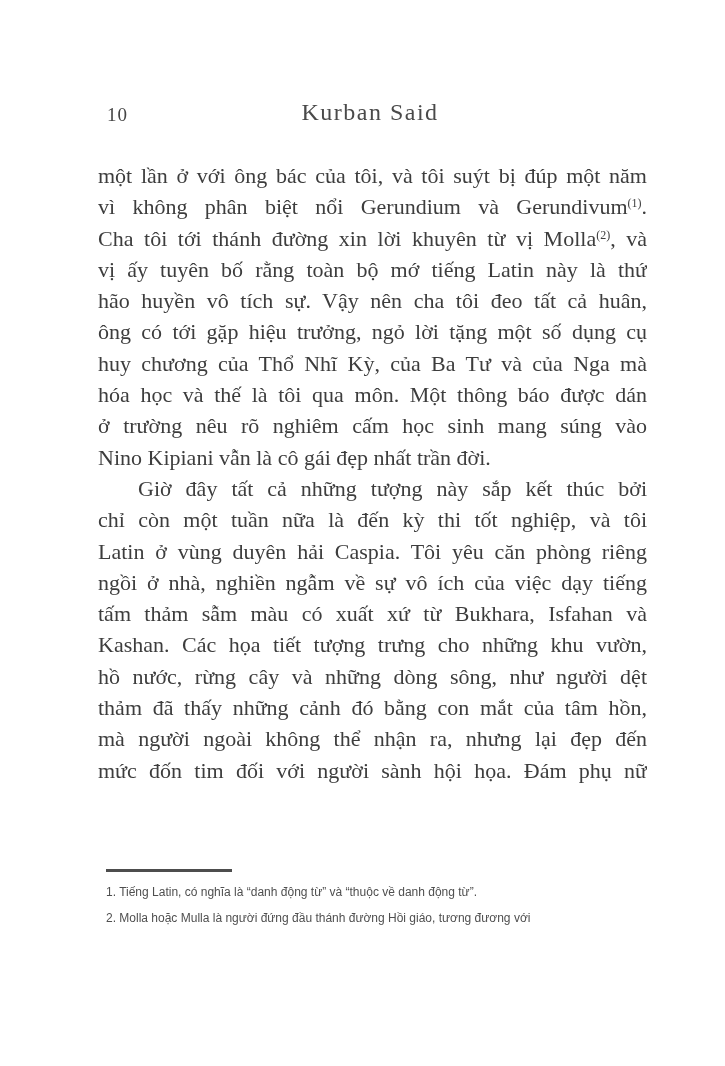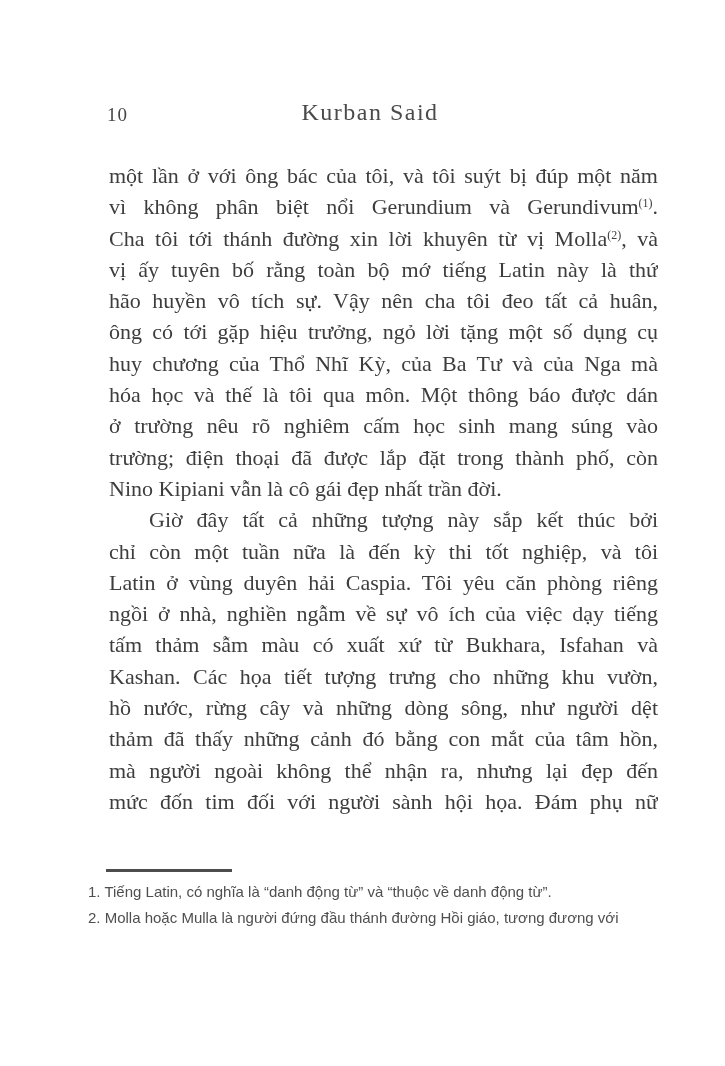--- a/index.html
+++ b/index.html
@@ -35,21 +35,20 @@
     font-weight: 400;
   }
   .body-text {
     position: absolute;
     left: 98px;
     top: 160px;
     width: 549px;
     font-size: 22px;
     line-height: 31.3px;
     color: #3d3d3d;
-    margin-left: 11px;
   }
   .text-line {
     text-align: justify;
     text-align-last: justify;
     white-space: normal;
     overflow: hidden;
     height: 31.3px;
   }
   .text-line.no-stretch {
     text-align-last: left;
@@ -66,25 +65,25 @@
   .footnote-separator {
     position: absolute;
     left: 106px;
     top: 869px;
     width: 126px;
     height: 2.5px;
     background: #4d4d4d;
   }
   .footnotes {
     position: absolute;
-    left: 88px;
+    left: 106px;
     top: 879px;
     width: 572px;
     font-family: "Liberation Sans", "DejaVu Sans", sans-serif;
-    font-size: 15px;
+    font-size: 12px;
     line-height: 26.3px;
     color: #4f4f4f;
     text-align: left;
   }
   .footnote-line {
     white-space: nowrap;
   }
 </style>
 </head>
 <body>
@@ -98,21 +97,20 @@
   <div class="body-text" id="body-text">
       <div class="text-line">một lần ở với ông bác của tôi, và tôi suýt bị đúp một năm</div>
       <div class="text-line">vì không phân biệt nổi Gerundium và Gerundivum<sup>(1)</sup>.</div>
       <div class="text-line">Cha tôi tới thánh đường xin lời khuyên từ vị Molla<sup>(2)</sup>, và</div>
       <div class="text-line">vị ấy tuyên bố rằng toàn bộ mớ tiếng Latin này là thứ</div>
       <div class="text-line">hão huyền vô tích sự. Vậy nên cha tôi đeo tất cả huân,</div>
       <div class="text-line">ông có tới gặp hiệu trưởng, ngỏ lời tặng một số dụng cụ</div>
       <div class="text-line">huy chương của Thổ Nhĩ Kỳ, của Ba Tư và của Nga mà</div>
       <div class="text-line">hóa học và thế là tôi qua môn. Một thông báo được dán</div>
       <div class="text-line">ở trường nêu rõ nghiêm cấm học sinh mang súng vào</div>
-      <div class="text-line">trường; điện thoại đã được lắp đặt trong thành phố, còn</div>
       <div class="text-line no-stretch">Nino Kipiani vẫn là cô gái đẹp nhất trần đời.</div>
       <div class="text-line indent">Giờ đây tất cả những tượng này sắp kết thúc bởi</div>
       <div class="text-line">chỉ còn một tuần nữa là đến kỳ thi tốt nghiệp, và tôi</div>
       <div class="text-line">Latin ở vùng duyên hải Caspia. Tôi yêu căn phòng riêng</div>
       <div class="text-line">ngồi ở nhà, nghiền ngẫm về sự vô ích của việc dạy tiếng</div>
       <div class="text-line">tấm thảm sẫm màu có xuất xứ từ Bukhara, Isfahan và</div>
       <div class="text-line">Kashan. Các họa tiết tượng trưng cho những khu vườn,</div>
       <div class="text-line">hồ nước, rừng cây và những dòng sông, như người dệt</div>
       <div class="text-line">thảm đã thấy những cảnh đó bằng con mắt của tâm hồn,</div>
       <div class="text-line">mà người ngoài không thể nhận ra, nhưng lại đẹp đến</div>

